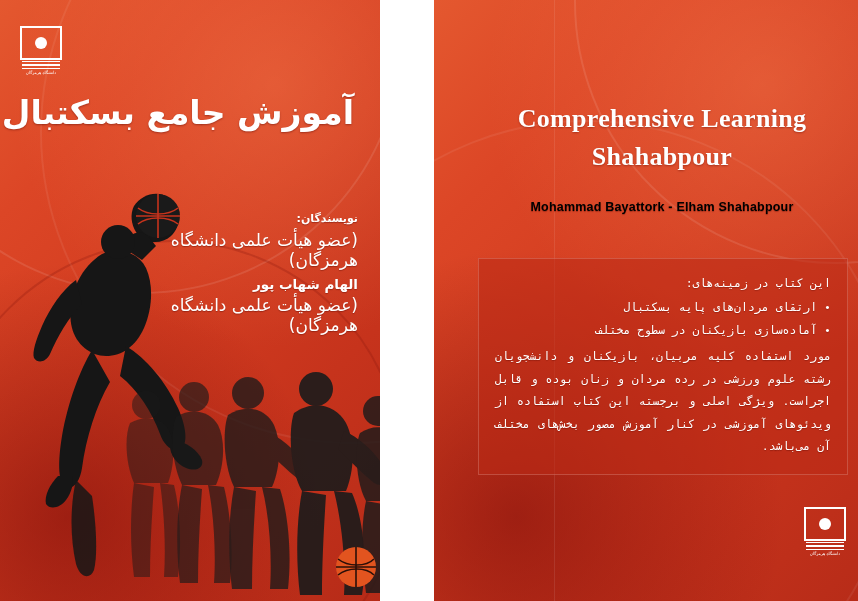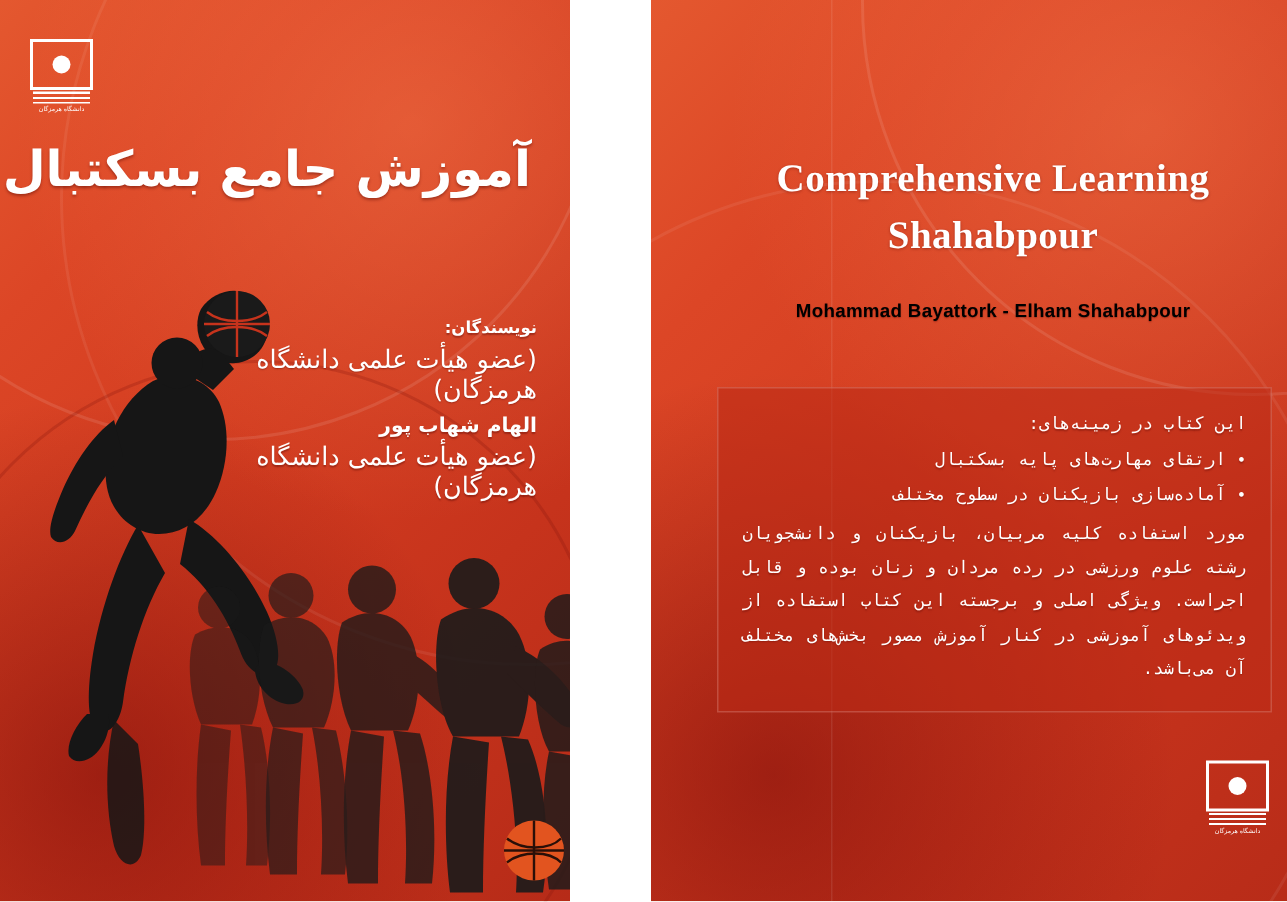--- a/index.html
+++ b/index.html
@@ -340,21 +340,21 @@
 
     <div id="en-title">
       <div>Comprehensive Learning</div>
       <div>Shahabpour</div>
     </div>
 
     <div id="en-authors">Mohammad Bayattork - Elham Shahabpour</div>
 
     <div id="back-panel">
       <div class="intro">این کتاب در زمینه‌های:</div>
-      <div class="bullet">• ارتقای مهارت‌های پایه بسکتبال</div>
+      <div class="bullet">• ارتقای مردان‌های پایه بسکتبال</div>
       <div class="bullet">• آماده‌سازی بازیکنان در سطوح مختلف</div>
       <div class="para">مورد استفاده کلیه مربیان، بازیکنان و دانشجویان رشته علوم ورزشی در رده مردان و زنان بوده و قابل اجراست. ویژگی اصلی و برجسته این کتاب استفاده از ویدئوهای آموزشی در کنار آموزش مصور بخش‌های مختلف آن می‌باشد.</div>
     </div>
 
     <div class="logo" id="right-logo">
       <div class="logo-box"></div>
       <div class="logo-waves"></div>
       <div class="logo-caption">دانشگاه هرمزگان</div>
     </div>
   </div>

